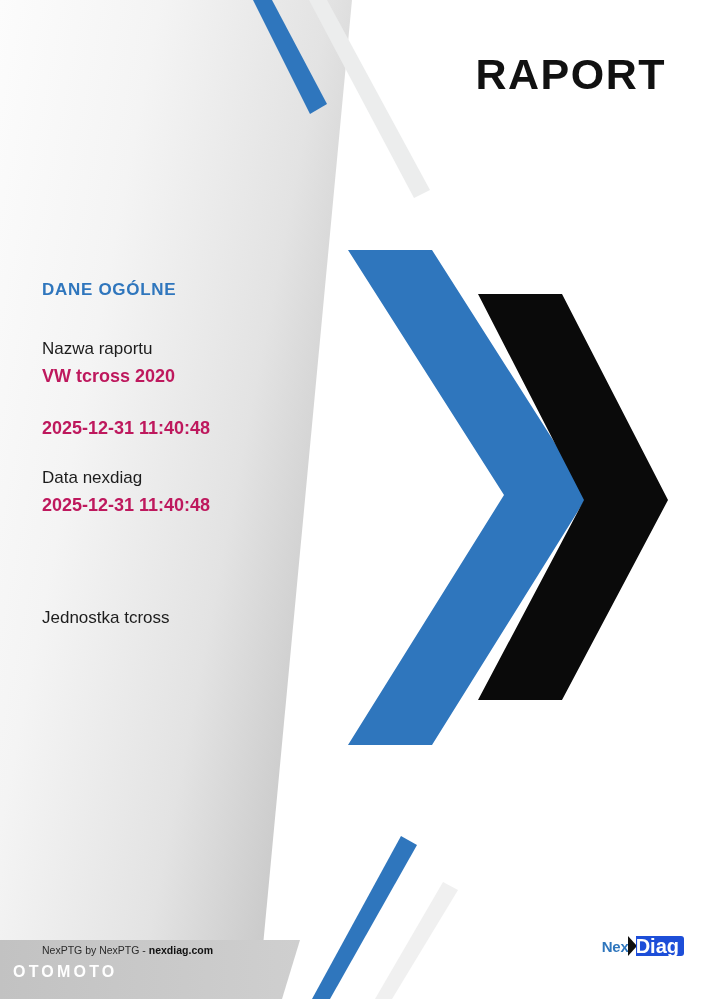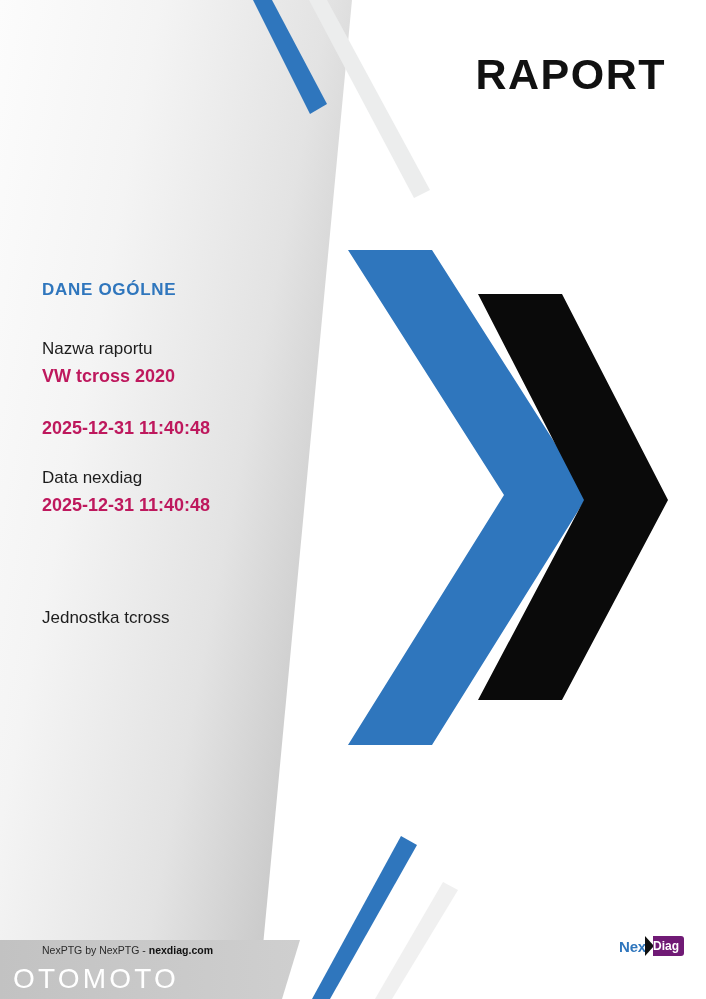--- a/index.html
+++ b/index.html
@@ -67,22 +67,22 @@
     left:42px;top:944px;
     font-size:10.5px;
     color:#2b2b2b;
     white-space:nowrap;
   }
   .footer-credit b{font-weight:bold;color:#111;}
 
   .otomoto{
     position:absolute;
     left:13px;top:963px;
-    font-size:28px;
-    font-weight:normal;
+    font-size:16px;
+    font-weight:bold;
     letter-spacing:3.2px;
     color:#ffffff;
   }
 
   
   .nexdiag{
     position:absolute;
     right:22px;top:936px;
     height:20px;
     display:flex;
@@ -96,23 +96,23 @@
     line-height:1;
   }
   .nexdiag .chev{
     width:0;height:0;
     border-top:10px solid transparent;
     border-bottom:10px solid transparent;
     border-left:9px solid #101010;
     margin-left:-1px;
   }
   .nexdiag .diag{
-    background:#701a75;
+    background:#1d4ed8;
     color:#ffffff;
-    font-size:12px;
+    font-size:20px;
     font-weight:bold;
     line-height:20px;
     padding:0 5px 0 0;
     border-radius:0 3px 3px 0;
     margin-left:-1px;
   }
 </style>
 </head>
 <body>
 

